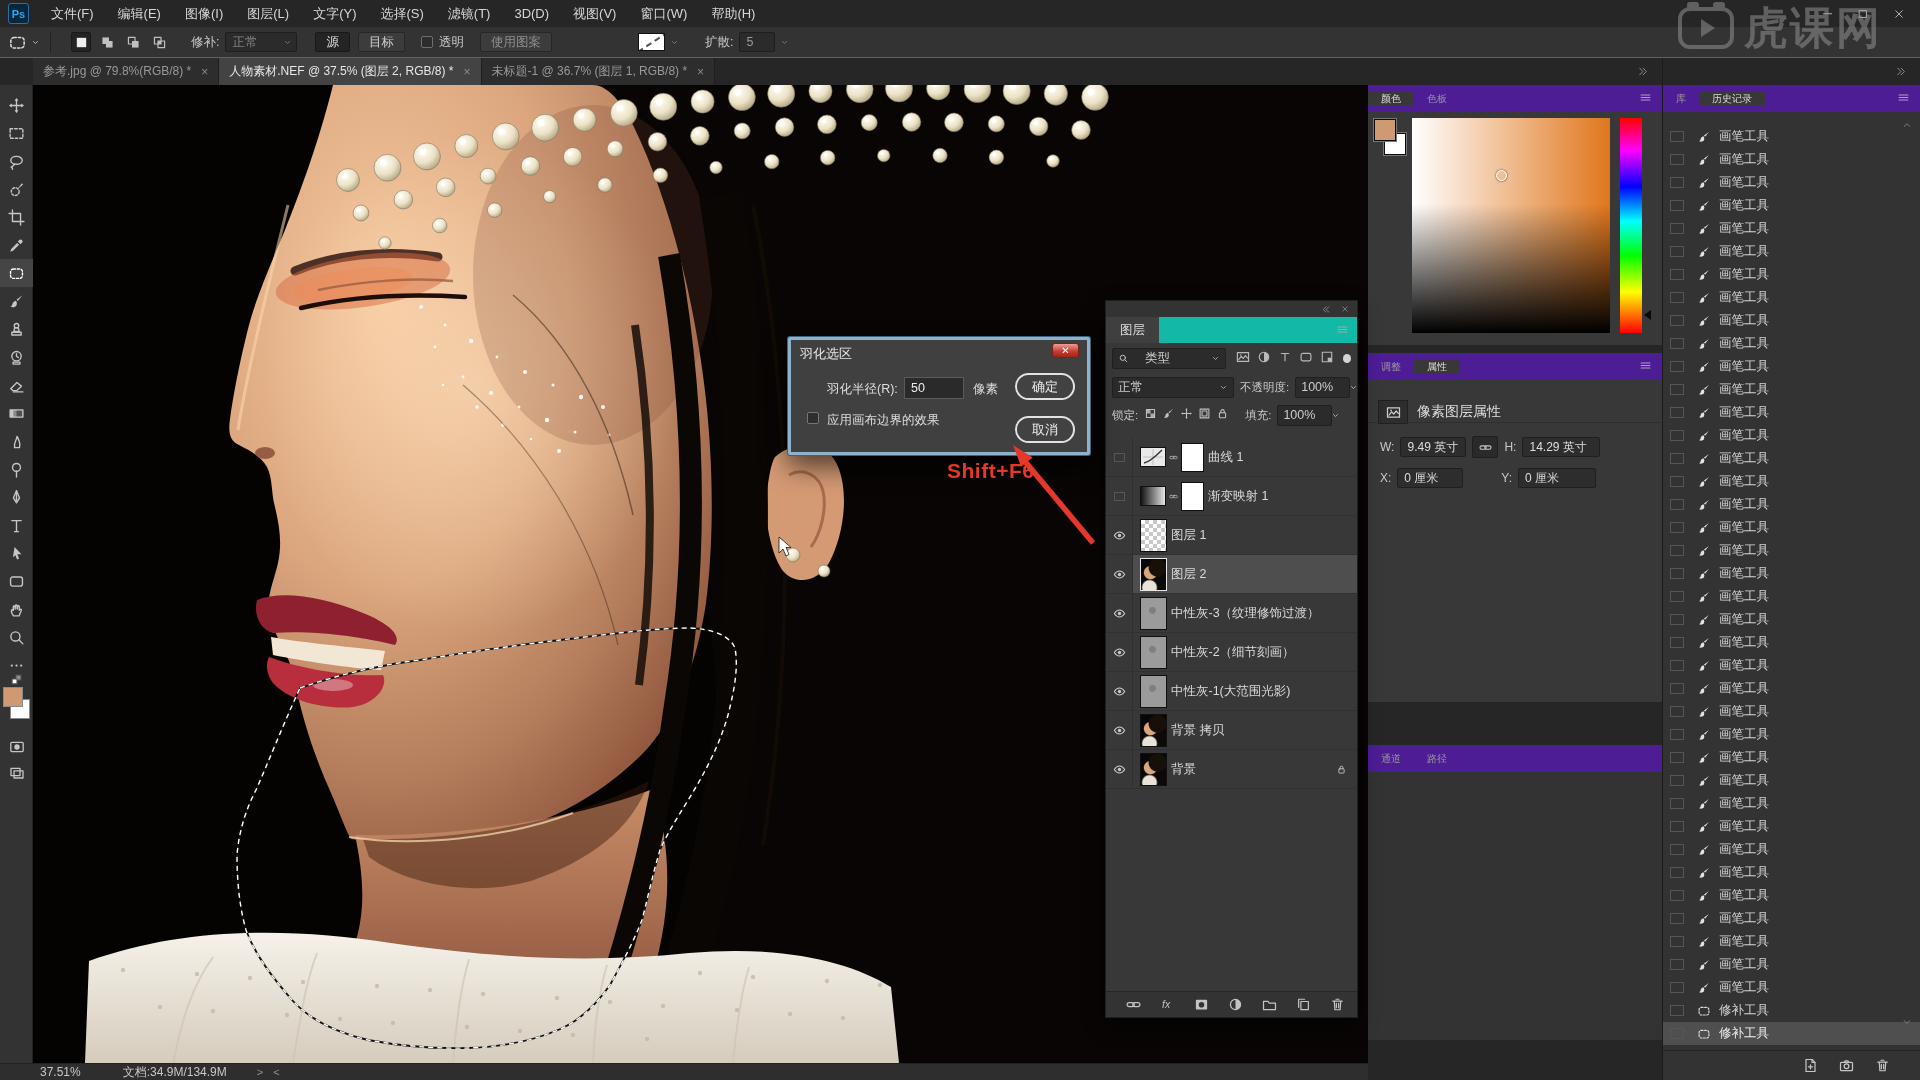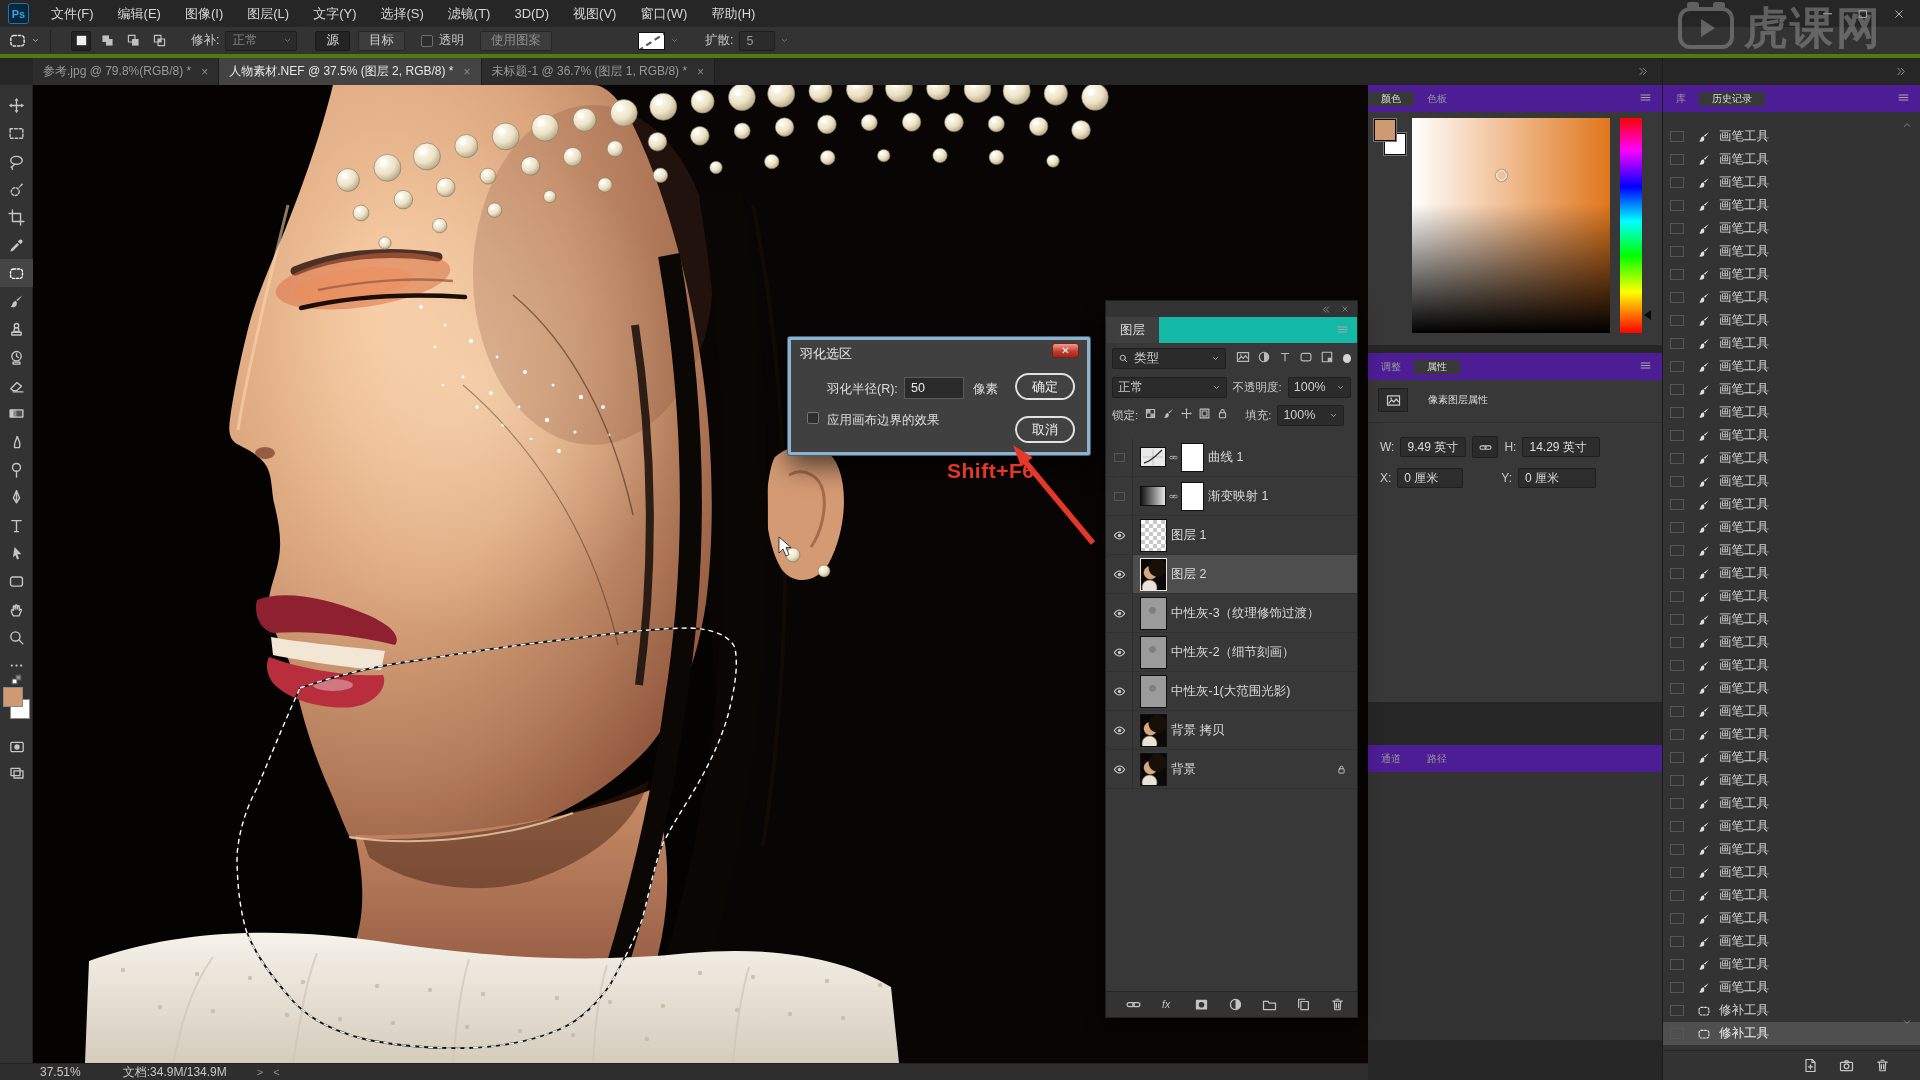--- a/index.html
+++ b/index.html
@@ -8,21 +8,21 @@
   .app{position:relative;width:1920px;height:1080px;background:#262626;overflow:hidden;user-select:none;color:#cfcfcf}
 
   
   .menubar{position:absolute;left:0;top:0;width:1920px;height:27px;background:#262626;display:flex;align-items:center;z-index:20}
   .ps-logo{width:21px;height:21px;margin:0 10px 0 8px;background:#06283f;border:1px solid #2f6e9e;border-radius:3px;color:#3aa4ea;font-size:11px;font-weight:bold;display:flex;align-items:center;justify-content:center}
   .menu-item{font-size:13px;color:#d6d6d6;padding:0 12px;line-height:27px;cursor:default}
   .win-controls{position:absolute;right:10px;top:0;height:27px;display:flex;align-items:center;gap:14px;color:#b5b5b5}
   .win-btn{width:22px;height:18px;display:flex;align-items:center;justify-content:center}
 
   
-  .optionsbar{position:absolute;left:0;top:27px;width:1920px;height:31px;background:#333;border-bottom:4px solid #4d7c0f;display:flex;align-items:center;font-size:12.5px;color:#c9c9c9;z-index:20}
+  .optionsbar{position:absolute;left:0;top:27px;width:1920px;height:31px;background:#333;border-bottom:1px solid #4d7c0f;display:flex;align-items:center;font-size:12.5px;color:#c9c9c9;z-index:20}
   .opt-sep{width:1px;height:22px;background:#222;margin:0 10px}
   .opt-tool{display:flex;align-items:center;gap:4px;margin-left:8px;color:#ddd}
   .mode-icons{display:flex;gap:6px;margin-left:10px}
   .mode-icon{width:20px;height:20px;display:flex;align-items:center;justify-content:center;color:#c0c0c0;border-radius:2px}
   .mode-icon.pressed{background:#232323;border:1px solid #1a1a1a;color:#eee}
   .opt-label{margin-left:22px;color:#c9c9c9}
   .combo{display:flex;align-items:center;justify-content:space-between;background:#2b2b2b;border:1px solid #1e1e1e;border-radius:2px;height:20px;padding:0 4px 0 6px;margin-left:6px;color:#cfcfcf}
   .combo .chev{color:#8f8f8f;margin-left:4px;display:flex}
   .combo.disabled{color:#828282}
   .opt-btn{height:20px;padding:0 10px;display:flex;align-items:center;background:#3c3c3c;border:1px solid #262626;border-radius:2px;margin-left:8px;color:#cfcfcf}
@@ -67,28 +67,28 @@
   .anno-arrow{position:absolute;left:985px;top:425px;z-index:31}
 
   
   .layers-float{position:absolute;left:1105px;top:300px;width:253px;height:718px;background:#383838;border:1px solid #202020;box-shadow:0 8px 20px rgba(0,0,0,.45);z-index:25;display:flex;flex-direction:column;font-size:12.5px}
   .lp-strip{height:16px;background:#333;display:flex;align-items:center;justify-content:flex-end;gap:10px;padding-right:8px;color:#9d9d9d}
   .lp-tabs{height:26px;background:#14b8a6;display:flex;align-items:stretch;position:relative}
   .lp-tab{padding:0 14px;background:#3f3f3f;color:#ddd;display:flex;align-items:center}
   .lp-menu{position:absolute;right:8px;top:6px;color:#a8a8a8}
   .lp-row{display:flex;align-items:center;padding:0 6px;gap:6px}
   .lp-filter{height:30px}
-  .lp-combo{display:flex;align-items:center;background:#2b2b2b;border:1px solid #202020;border-radius:2px;height:21px;padding:0 5px;color:#ccc;gap:5px}
+  .lp-combo{display:flex;align-items:center;background:#2b2b2b;border:1px solid #202020;border-radius:2px;height:21px;padding:0 5px;color:#ccc;gap:16px}
   .lp-filter .lp-combo{width:122px}
   .f-icons{display:flex;gap:7px;color:#b9b9b9;align-items:center;margin-left:4px}
   .f-dot{width:9px;height:9px;border-radius:50%;background:#d4d4d4;margin-left:3px}
   .lp-blend{height:28px}
   .lp-blend .bcombo{width:122px;justify-content:space-between}
   .mini-label{font-size:11.5px;color:#c6c6c6;white-space:nowrap}
-  .pcombo{width:67px;justify-content:space-between}
+  .pcombo{width:55px;justify-content:space-between}
   .lp-lock{height:28px}
   .lock-icons{display:flex;gap:5px;color:#c0c0c0;align-items:center}
   .layers-list{margin-top:9px}
   .layer-row{position:relative;display:flex;align-items:stretch;height:39px;border-bottom:1px solid #313131}
   .eye-cell{width:27px;border-right:1px solid #2f2f2f;display:flex;align-items:center;justify-content:center;color:#c9c9c9;flex:none}
   .eye-empty{width:11px;height:9px;border:1px solid #565656;display:inline-block}
   .row-main{flex:1;display:flex;align-items:center;padding-left:7px;gap:4px;position:relative}
   .layer-row.selected .row-main{background:#4e4e4e}
   .thumb{width:27px;height:33px;border:1px solid #101010;flex:none}
   .thumb.photo{background:
@@ -119,21 +119,21 @@
   .ptab.active{background:#383838;color:#ddd}
   .p-menu{position:absolute;right:10px;top:6px;color:#a8a8a8}
   .color-body{position:relative;height:233px;background:#383838}
   .fg-sw2{position:absolute;left:6px;top:7px;width:22px;height:22px;border:1px solid #0c0c0c;outline:1px solid #777;z-index:2}
   .bg-sw2{position:absolute;left:16px;top:21px;width:22px;height:22px;border:1px solid #0c0c0c;outline:1px solid #777;background:#fff}
   .color-field{position:absolute;left:44px;top:6px;width:198px;height:215px;background:linear-gradient(to top,#000,rgba(0,0,0,0) 60%),linear-gradient(to right,#fff,#e0761c)}
   .field-ring{position:absolute;left:84px;top:52px;width:11px;height:11px;border:1.5px solid #fff;border-radius:50%;box-shadow:0 0 2px rgba(0,0,0,.8)}
   .hue-bar{position:absolute;left:252px;top:6px;width:22px;height:215px;background:linear-gradient(180deg,#f00 0%,#f0f 15%,#00f 32%,#0ff 48%,#0f0 64%,#ff0 81%,#f00 100%)}
   .hue-marker{position:absolute;left:276px;top:198px;width:0;height:0;border-top:5px solid transparent;border-bottom:5px solid transparent;border-right:7px solid #0a0a0a}
   .props-body{position:relative;height:322px;background:#383838;color:#c9c9c9;font-size:12px}
-  .props-title{position:absolute;left:10px;top:8px;display:flex;align-items:center;gap:20px;color:#ddd;font-size:10px}
+  .props-title{position:absolute;left:10px;top:20px;display:flex;align-items:center;gap:9px;color:#ddd;font-size:14px}
   .props-icbox{width:30px;height:24px;background:#2d2d2d;border:1px solid #202020;display:flex;align-items:center;justify-content:center;color:#ccc}
   .props-div{position:absolute;left:0;top:42px;width:100%;height:1px;background:#2e2e2e}
   .prow{position:absolute;left:12px;display:flex;align-items:center;gap:6px}
   .pinput{height:20px;background:#2d2d2d;border:1px solid #1f1f1f;border-radius:2px;display:flex;align-items:center;padding-left:6px;color:#ddd}
   .linkbox{width:26px;height:22px;background:#2a2a2a;border:1px solid #1f1f1f;border-radius:2px;display:flex;align-items:center;justify-content:center;color:#c9c9c9}
   .chan-body{height:268px;background:#333}
   
   .hist-list{position:relative;height:938px;background:#333;padding-top:13px;overflow:hidden}
   .hist-row{height:23px;display:flex;align-items:center;font-size:12.5px;color:#d4d4d4}
   .hist-row.selected{background:#4f4f4f;color:#efefef}

